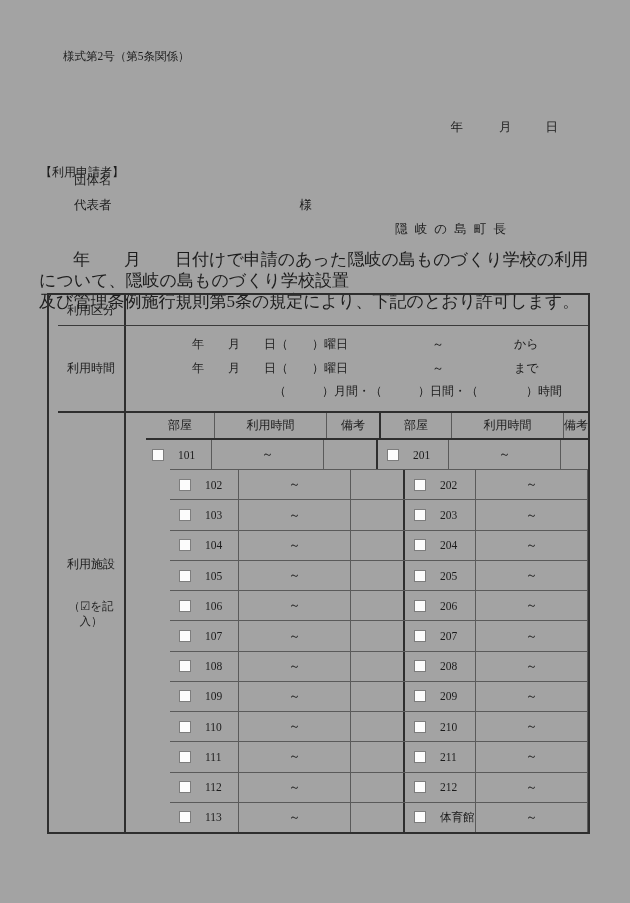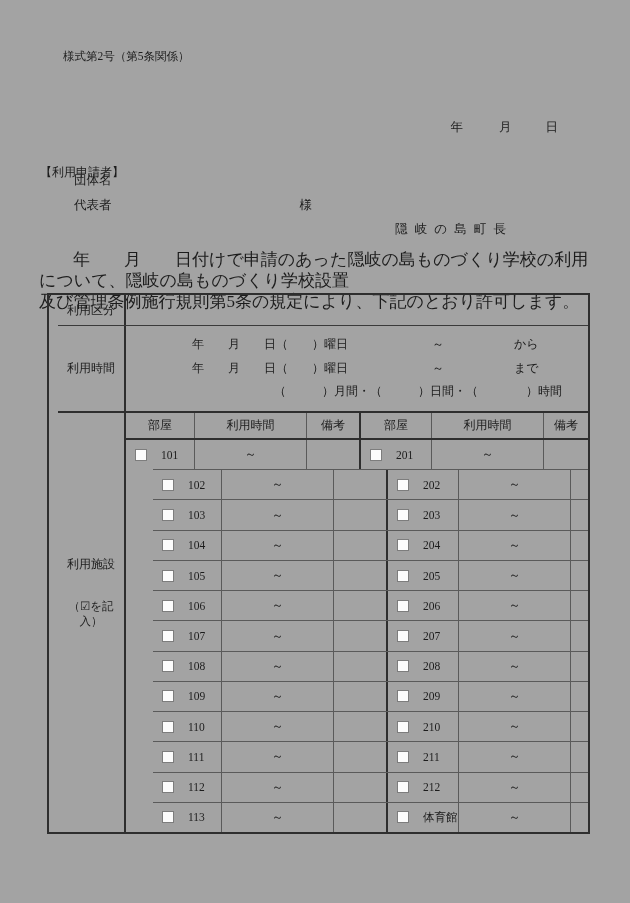--- a/index.html
+++ b/index.html
@@ -46,21 +46,21 @@
   .p-line{position:relative;height:18px;}
   .p-line .p-date{position:absolute;left:66px;}
   .p-line .p-tilde{position:absolute;left:306px;}
   .p-line .p-suffix{position:absolute;left:388px;}
   .p-line3{padding-left:148px;box-sizing:border-box;}
 
   .facility-label{transform:translateY(-30px);}
   .facility-label .fl1{display:block;}
   .facility-label .fl2{display:block;margin-top:26px;font-size:11.5px;}
 
-  .rooms-grid{flex:1;display:flex;flex-direction:column;min-width:0;}
+  .rooms-grid{flex:1;display:flex;flex-direction:column;min-width:0;align-items:flex-end;}
   .rooms-header{
     flex:0 0 27px;display:grid;
     grid-template-columns:68px 112px 53px 72px 112px 1fr;
     align-items:center;text-align:center;
     border-bottom:2px solid #2e2e2e;box-sizing:border-box;
   }
   .rooms-body{flex:1;display:flex;flex-direction:column;min-height:0;}
   .room-row{
     flex:1;display:grid;
     grid-template-columns:68px 112px 53px 72px 112px 1fr;

